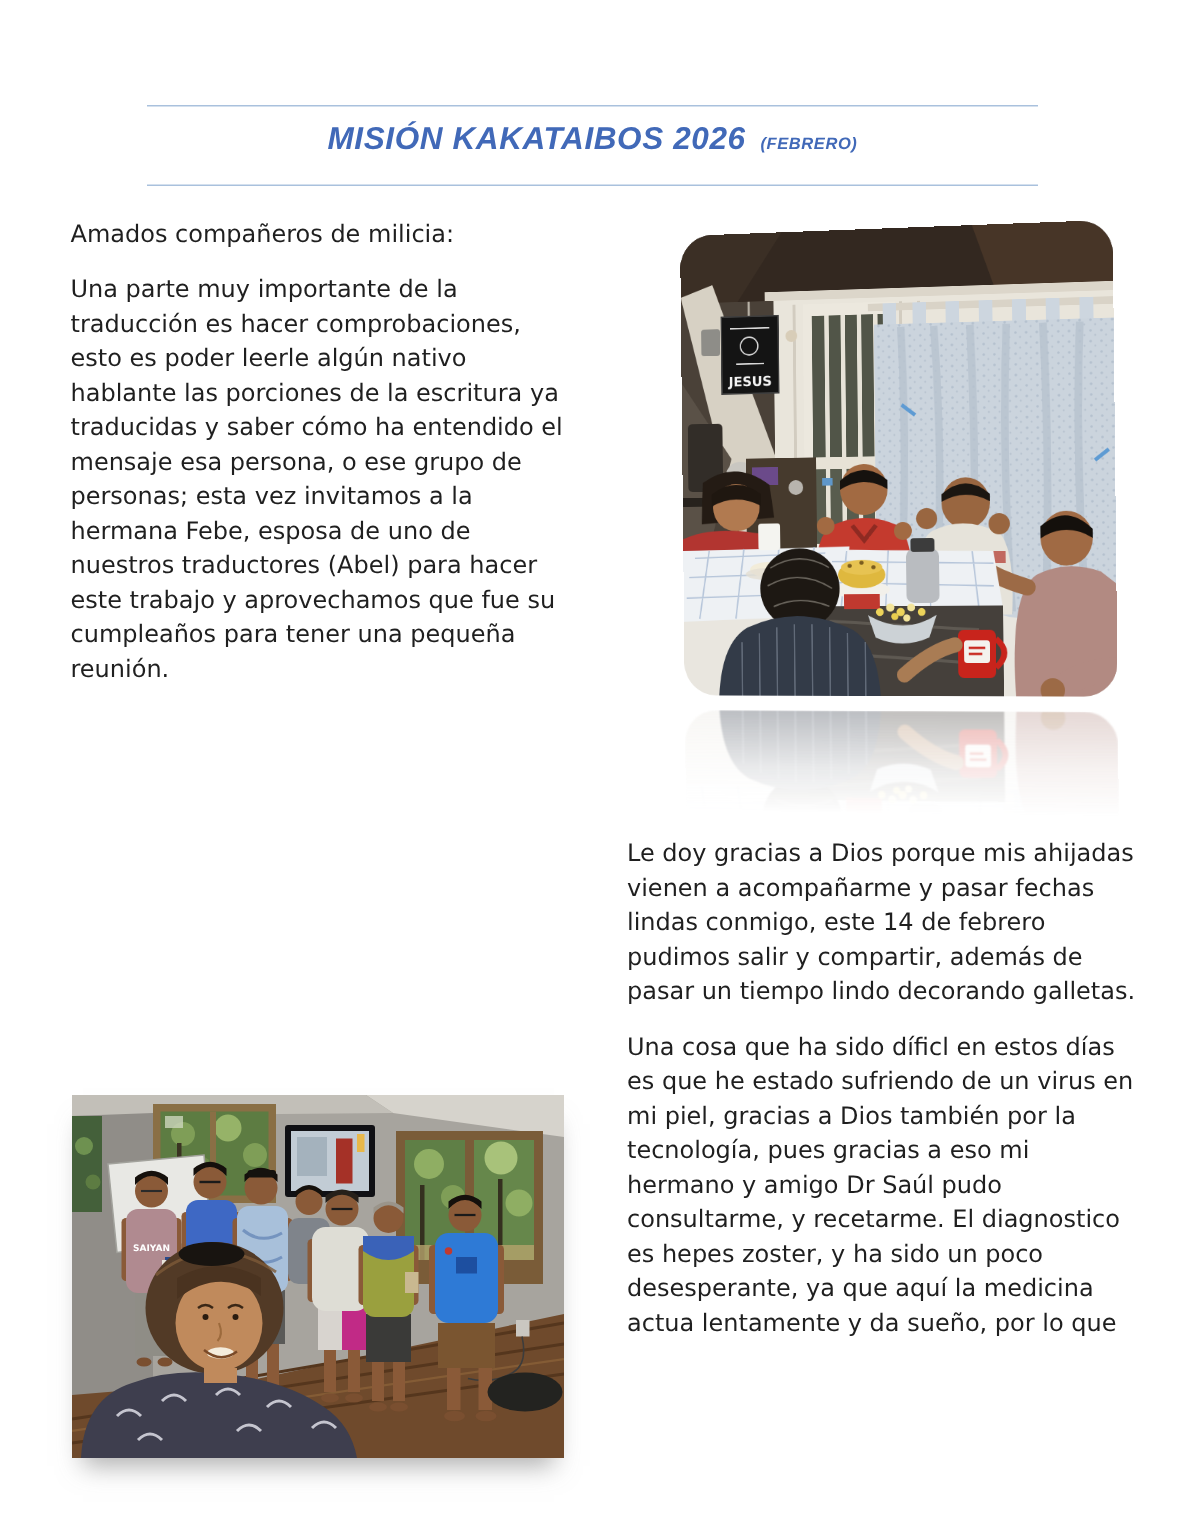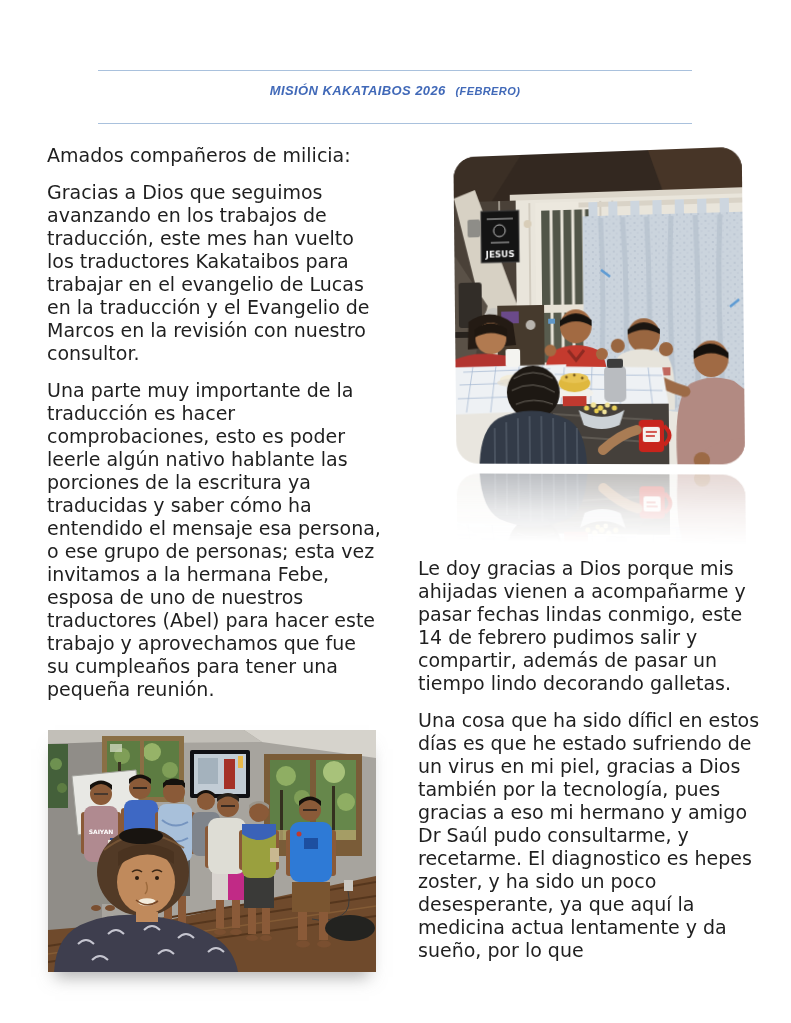--- a/index.html
+++ b/index.html
@@ -4,23 +4,23 @@
 <style>
   html,body{margin:0;padding:0;background:#ffffff;}
   .page{position:relative;width:791px;height:1023px;background:#ffffff;overflow:hidden;
         font-family:"DejaVu Sans",sans-serif;}
   .rule{position:absolute;left:98px;width:594px;height:1px;background:#a9c1dd;}
   .rule-top{top:70px;}
   .rule-bottom{top:123px;}
   .title-band{position:absolute;left:98px;top:81px;width:594px;text-align:center;
       font-family:"Liberation Sans",sans-serif;font-style:italic;font-weight:bold;
       color:#4169b8;letter-spacing:.4px;}
-  .title-band .main{font-size:13px;}
+  .title-band .main{font-size:21px;}
   .title-band .sub{font-size:11px;margin-left:5px;}
-  .col{position:absolute;color:#1f1f1f;font-size:19px;line-height:23px;}
+  .col{position:absolute;color:#1f1f1f;font-size:16px;line-height:23px;}
   .col p{margin:0 0 14px 0;}
   .col-left{left:47px;top:144px;width:334px;}
   .col-right{left:418px;top:557px;width:342px;}
   .photo-top-wrap{position:absolute;left:452px;top:152px;width:290px;
       transform:perspective(800px) rotateY(-6deg) rotate(-0.6deg);}
   .photo-top{display:block;}
   .photo-reflection{display:block;margin-top:10px;opacity:.6;filter:blur(.6px);
       -webkit-mask-image:linear-gradient(180deg,rgba(0,0,0,.55) 0%,rgba(0,0,0,.18) 40%,transparent 72%);
       mask-image:linear-gradient(180deg,rgba(0,0,0,.55) 0%,rgba(0,0,0,.18) 40%,transparent 72%);}
   .photo-group{position:absolute;left:48px;top:730px;width:328px;height:242px;
@@ -34,21 +34,20 @@
 
   <div class="rule rule-top"></div>
   <div class="title-band">
     <span class="main">MISIÓN KAKATAIBOS 2026</span>
     <span class="sub">(FEBRERO)</span>
   </div>
   <div class="rule rule-bottom"></div>
 
   <div class="col col-left">
     <p>Amados compañeros de milicia:</p>
-    <p>Gracias a Dios que seguimos avanzando en los trabajos de traducción, este mes han vuelto los traductores Kakataibos para trabajar en el evangelio de Lucas en la traducción y el Evangelio de Marcos en la revisión con nuestro consultor.</p>
     <p>Una parte muy importante de la traducción es hacer comprobaciones, esto es poder leerle algún nativo hablante las porciones de la escritura ya traducidas y saber cómo ha entendido el mensaje esa persona, o ese grupo de personas; esta vez invitamos a la hermana Febe, esposa de uno de nuestros traductores (Abel) para hacer este trabajo y aprovechamos que fue su cumpleaños para tener una pequeña reunión.</p>
   </div>
 
   <div class="col col-right">
     <p>Le doy gracias a Dios porque mis ahijadas vienen a acompañarme y pasar fechas lindas conmigo, este 14 de febrero pudimos salir y compartir, además de pasar un tiempo lindo decorando galletas.</p>
     <p>Una cosa que ha sido díficl en estos días es que he estado sufriendo de un virus en mi piel, gracias a Dios también por la tecnología, pues gracias a eso mi hermano y amigo Dr Saúl pudo consultarme, y recetarme. El diagnostico es hepes zoster, y ha sido un poco desesperante, ya que aquí la medicina actua lentamente y da sueño, por lo que</p>
   </div>
 
   <div class="photo-top-wrap">
     <svg class="photo-top" width="290" height="312" viewBox="0 0 290 312">

